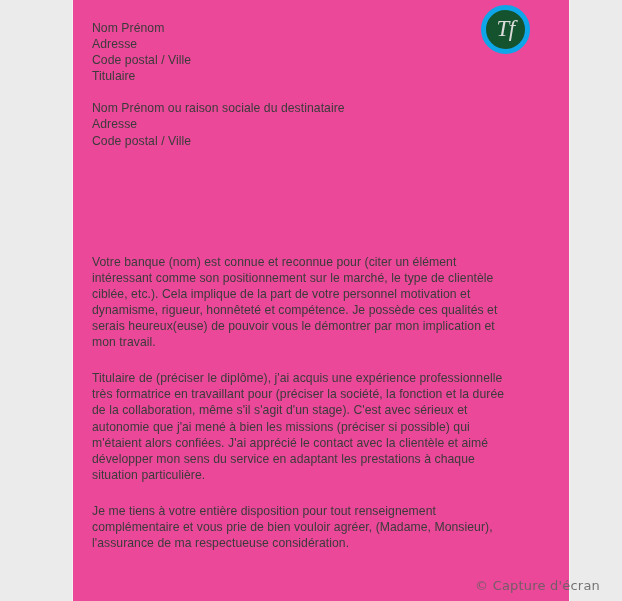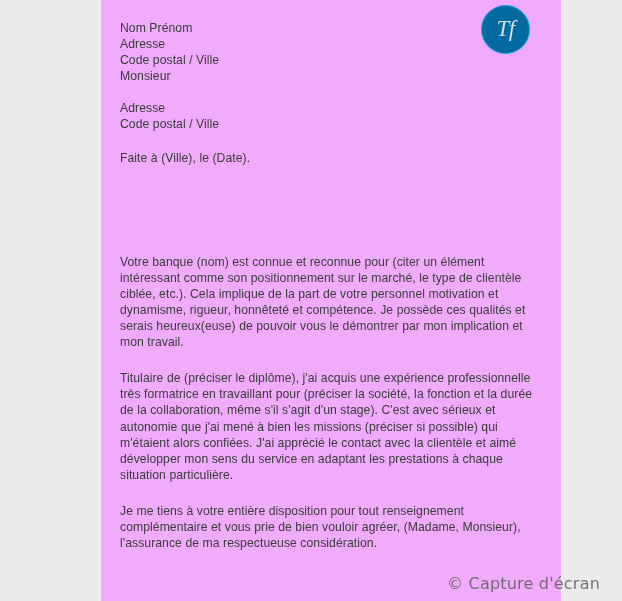--- a/index.html
+++ b/index.html
@@ -19,25 +19,24 @@
     width: 622px;
     height: 601px;
     background: #ebebeb;
     overflow: hidden;
   }
   
   #document-sheet {
     position: absolute;
     left: 73px;
     top: 0;
-    width: 460px;
+    width: 496px;
     height: 601px;
-    background: #f0abfc;
+    background: #ec4899;
     box-sizing: border-box;
-    margin-left: 28px;
   }
   
   #document-sheet::before {
     content: "";
     position: absolute;
     left: -1px; top: 0;
     width: 1px; height: 100%;
     background: #f3f3f3;
   }
   #document-sheet::after {
@@ -78,22 +77,22 @@
   .gap-xl { height: 20px; }
 
   
   #tf-logo {
     position: absolute;
     left: 481px;
     top: 5px;
     width: 49px;
     height: 49px;
     border-radius: 50%;
-    border: 1px solid #0ea5e9;
-    background: #0369a1;
+    border: 5px solid #0ea5e9;
+    background: #14532d;
     box-sizing: border-box;
   }
   #tf-logo .tf-mark {
     position: absolute;
     left: 0; top: 0;
     width: 100%; height: 100%;
     display: flex;
     align-items: center;
     justify-content: center;
     font-family: "Liberation Serif", serif;
@@ -105,53 +104,53 @@
     padding-bottom: 2px;
     box-sizing: border-box;
   }
 
   
   #capture-watermark {
     position: absolute;
     right: 22px;
     bottom: 8px;
     font-family: "DejaVu Sans", sans-serif;
-    font-size: 16px;
+    font-size: 13px;
     color: #5f5f5f;
     opacity: 0.85;
     white-space: nowrap;
     letter-spacing: 0.2px;
   }
 </style>
 </head>
 <body>
 
 <div id="screenshot">
 
   <div id="document-sheet">
 
     <div id="letter-body">
 
       <div class="block">
         <span class="block-line">Nom Prénom</span>
         <span class="block-line">Adresse</span>
         <span class="block-line">Code postal / Ville</span>
-        <span class="block-line">Monsieur</span>
+        <span class="block-line">Titulaire</span>
       </div>
 
       <div class="gap-sm"></div>
 
       <div class="block">
+        <span class="block-line">Nom Prénom ou raison sociale du destinataire</span>
         <span class="block-line">Adresse</span>
         <span class="block-line">Code postal / Ville</span>
       </div>
 
       <div class="gap-md"></div>
 
-      <div class="para">Faite à (Ville), le (Date).</div>
 
       <div class="gap-lg"></div>
 
 
       <div class="gap-xl"></div>
 
 
       <div class="gap-xl"></div>
 
       <div class="para">Votre banque (nom) est connue et reconnue pour (citer un élément intéressant comme son positionnement sur le marché, le type de clientèle ciblée, etc.). Cela implique de la part de votre personnel motivation et dynamisme, rigueur, honnêteté et compétence. Je possède ces qualités et serais heureux(euse) de pouvoir vous le démontrer par mon implication et mon travail.</div>

